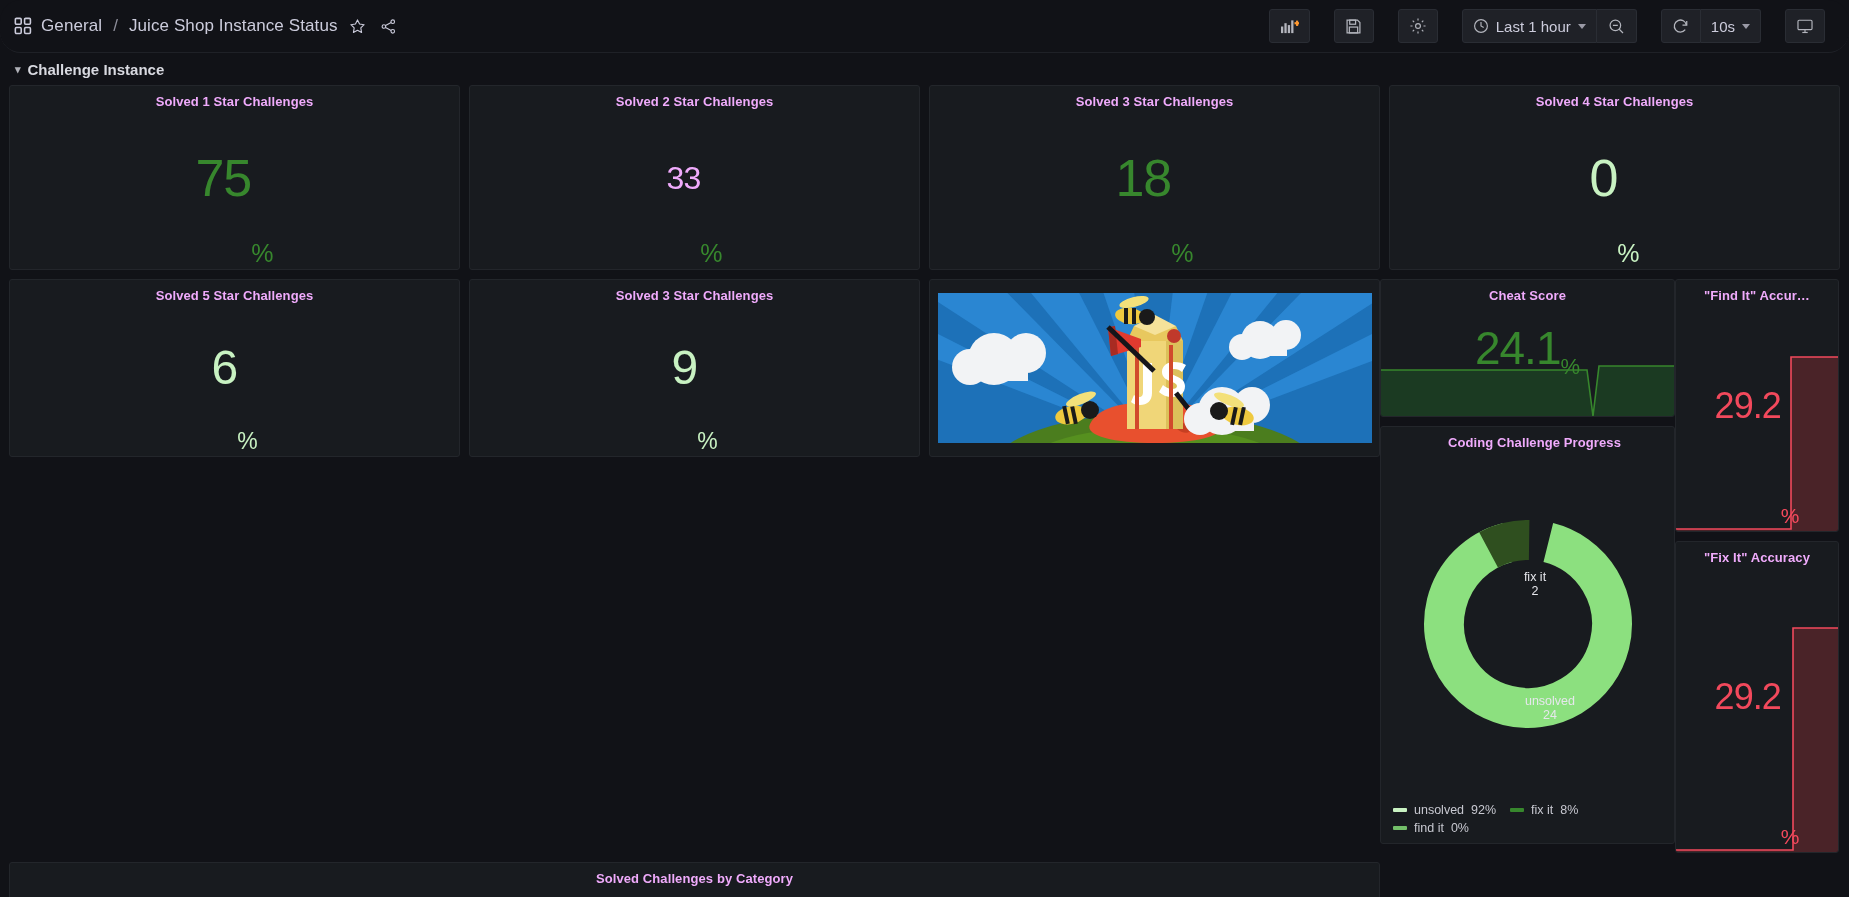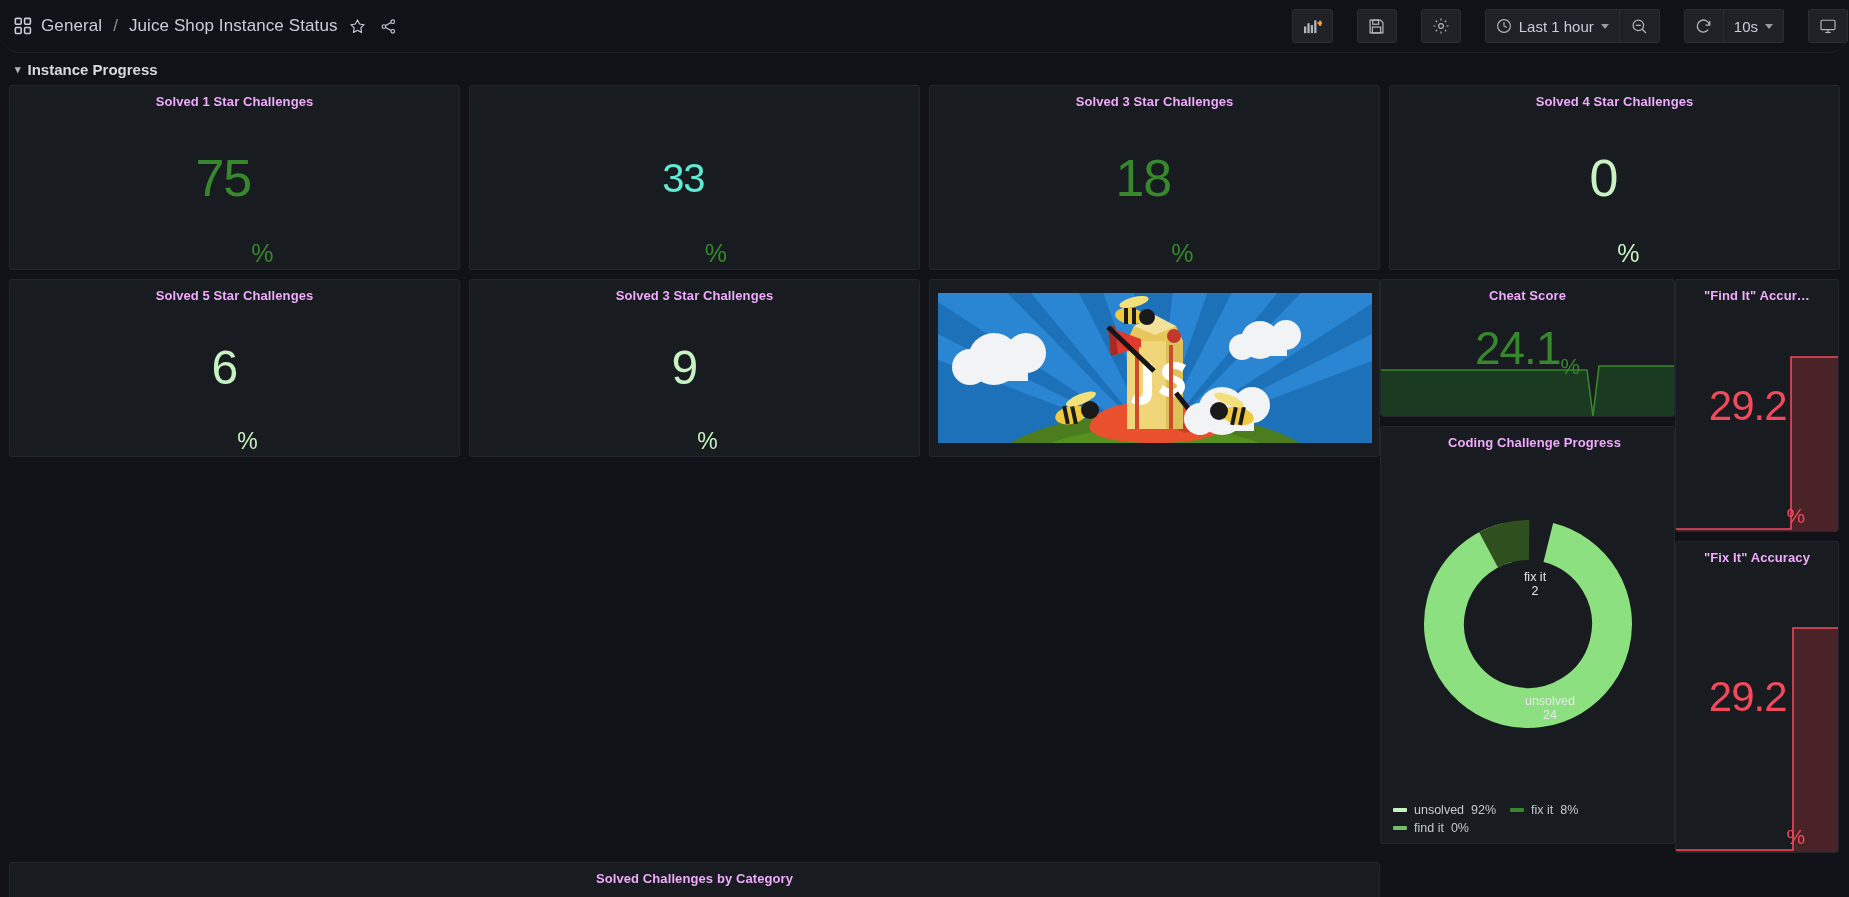--- a/index.html
+++ b/index.html
@@ -8,21 +8,21 @@
     background:#111217;
     font-family:"Liberation Sans", sans-serif;
     overflow:hidden;
     color:#ccccdc;
   }
 
   
   .topnav {
     height:53px; width:100%;
     display:flex; align-items:center;
-    padding:0 1px 0 14px;
+    padding:0 24px 0 14px;
     background:#111217;
     border-bottom:1px solid #1f2127;
     border-radius:21px;
   }
   .breadcrumb { display:flex; align-items:center; gap:9px; }
   .grid-icon { width:18px; height:18px; display:block; }
   .bc-text { font-size:17px; color:#ccccdc; letter-spacing:.1px; }
   .bc-sep  { font-size:17px; color:#8e8e9a; margin:0 2px; }
   .bc-icon-btn { width:22px; height:22px; display:flex; align-items:center; justify-content:center; cursor:pointer; }
   .topnav-right { margin-left:auto; display:flex; align-items:flex-end; gap:24px; }
@@ -97,21 +97,21 @@
   .leg-pct { color:#c7c8d0; }
 
   
   .acc-col { display:grid; grid-template-rows:253px 312px; gap:9px; }
   .acc-panel { position:relative; }
   .acc-value-row {
     position:absolute; left:0; right:0; top:0; bottom:0;
     display:flex; align-items:center; justify-content:center;
     z-index:3;
   }
-  .acc-value { font-size:42px; font-weight:500; line-height:1; letter-spacing:-1px; }
+  .acc-value { font-size:36px; font-weight:500; line-height:1; letter-spacing:-1px; }
   .acc-unit  { font-size:21px; font-weight:500; }
 </style>
 </head>
 <body>
 
 <div class="topnav">
   <div class="breadcrumb">
     <span>
       <svg class="grid-icon" viewBox="0 0 16 16" fill="none" stroke="#ccccdc" stroke-width="1.4">
         <rect x="1.2" y="1.2" width="5.2" height="5.2" rx="1"></rect>
@@ -201,36 +201,37 @@
           <path d="M10 14v3.2"></path>
       </svg>
     </div>
   </div>
 </div>
 
 <div class="dash">
 
   <div class="row-title">
     <span class="row-chev">▾</span>
-    <span>Instance Progress</span>
+    <span>Challenge Instance</span>
   </div>
 
   <div class="grid r1">
 
     <div class="panel">
       <div class="panel-title">Solved 1 Star Challenges</div>
       <div class="stat-value-wrap">
         <span class="stat-value" style="font-size:52px;color:#37872d">75</span>
         <span class="stat-unit" style="font-size:25px;color:#37872d;align-self:flex-end;margin-bottom:3px">%</span>
       </div>
     </div>
 
     <div class="panel">
+      <div class="panel-title">Solved 2 Star Challenges</div>
       <div class="stat-value-wrap">
-        <span class="stat-value" style="font-size:40px;color:#5eead4">33</span>
+        <span class="stat-value" style="font-size:32px;color:#f0abfc">33</span>
         <span class="stat-unit" style="font-size:25px;color:#37872d;align-self:flex-end;margin-bottom:3px">%</span>
       </div>
     </div>
 
     <div class="panel">
       <div class="panel-title">Solved 3 Star Challenges</div>
       <div class="stat-value-wrap">
         <span class="stat-value" style="font-size:52px;color:#37872d">18</span>
         <span class="stat-unit" style="font-size:25px;color:#37872d;align-self:flex-end;margin-bottom:3px">%</span>
       </div>

